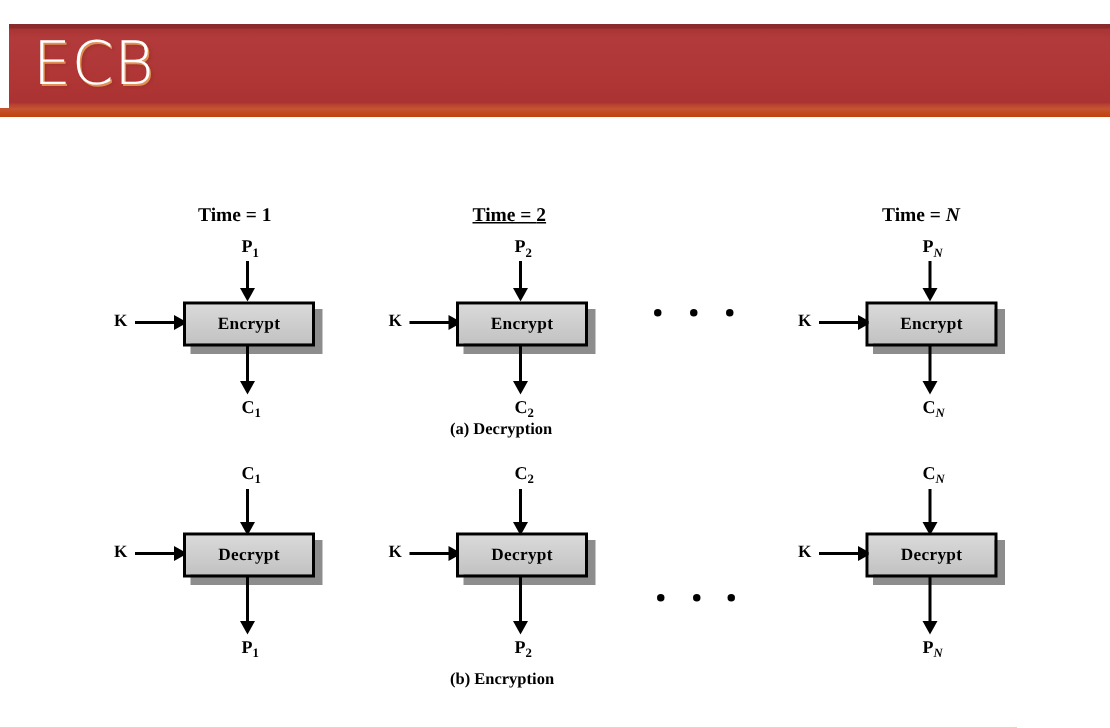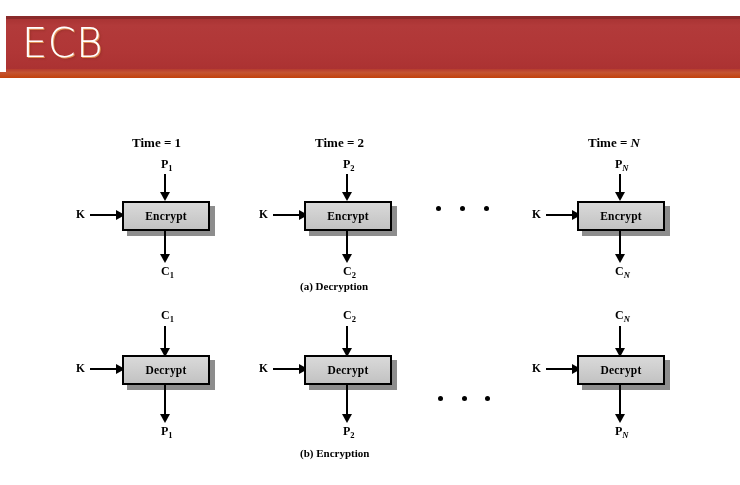--- a/index.html
+++ b/index.html
@@ -232,21 +232,21 @@
       <div class="v-arrow" style="left:164px; top:152px;">
         <div class="v-line" style="height:24px;"></div>
         <div class="v-head" style="top:24px;"></div>
       </div>
       <div class="lbl sig" style="left:161px; top:187px;">
         <span>C</span><sub>1</sub>
       </div>
     </div>
 
     <div class="col" style="left:0;">
-      <div class="lbl time-label" style="left:315px; top:58px;">
+      <div class="lbl time-label" style="left:315px; top:58px;text-decoration:underline;">
         <span>Time = </span><span>2</span>
       </div>
       <div class="lbl sig" style="left:343px; top:80px;">
         <span>P</span><sub>2</sub>
       </div>
       <div class="v-arrow" style="left:346px; top:96px;">
         <div class="v-line" style="height:18px;"></div>
         <div class="v-head" style="top:18px;"></div>
       </div>
       <div class="h-arrow" style="left:273px; top:136px;">

